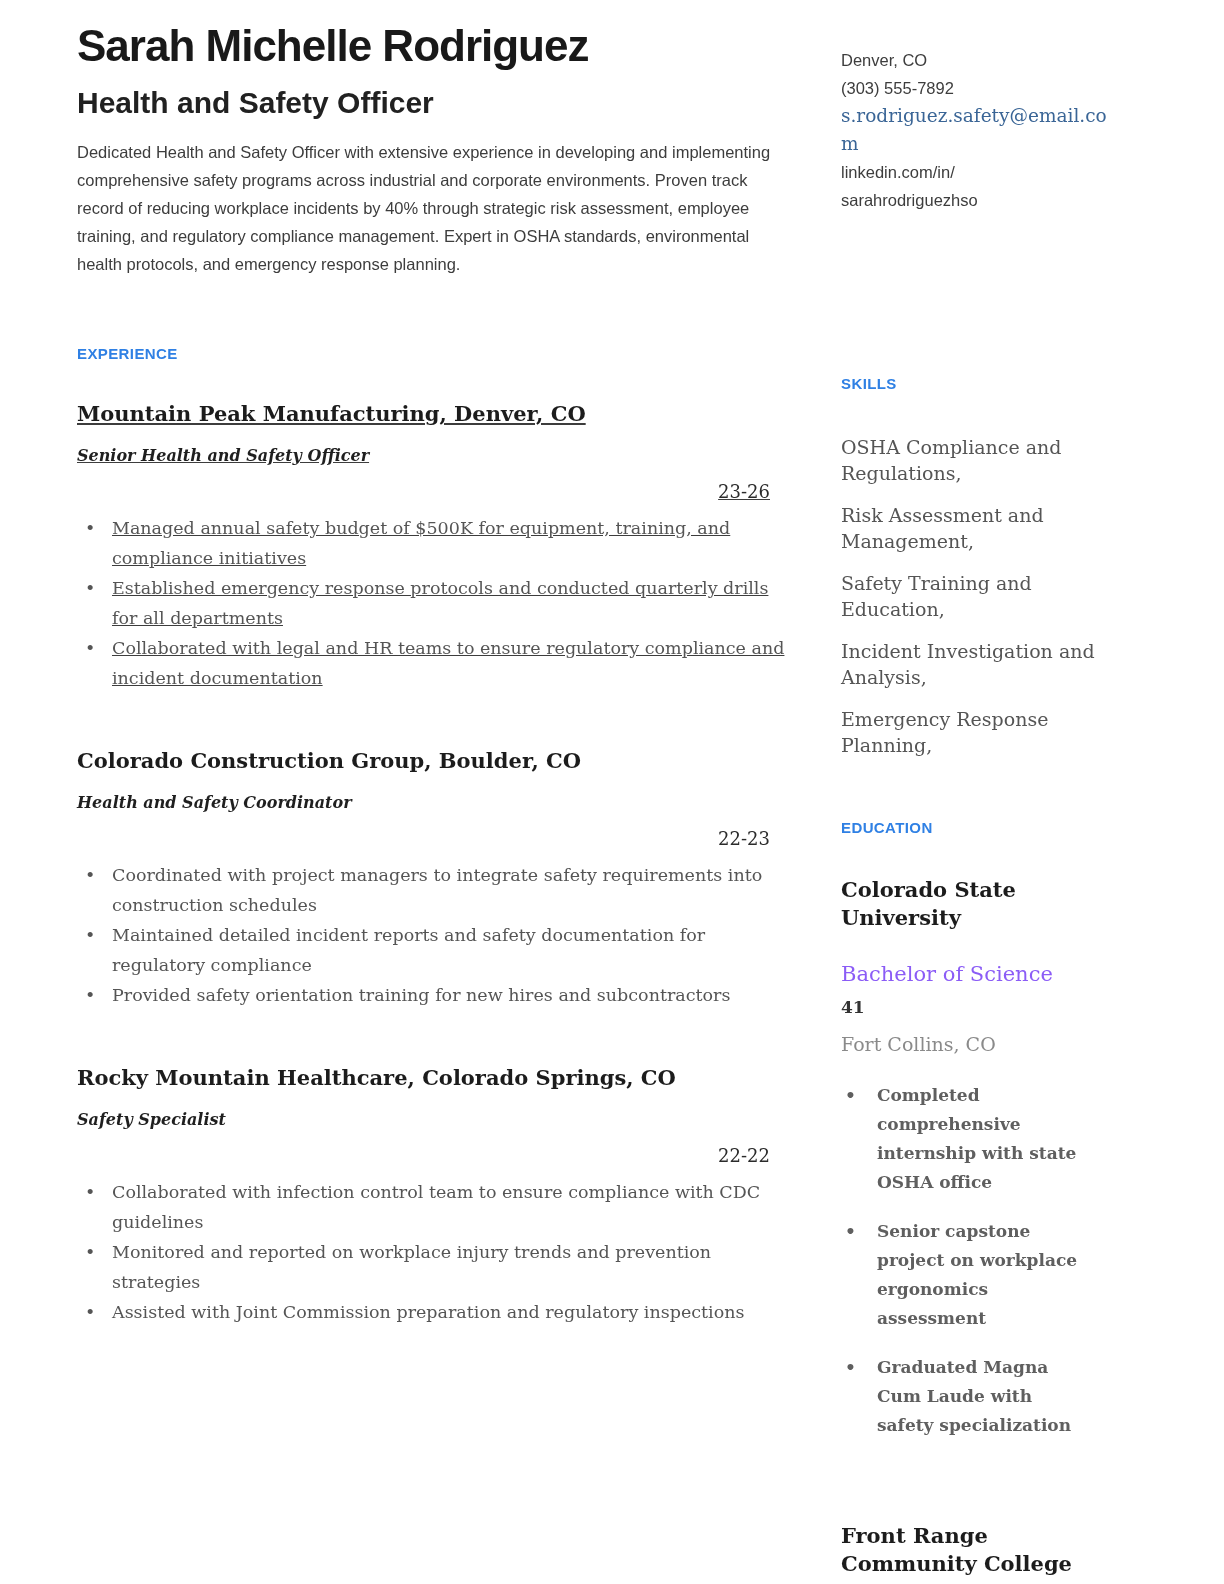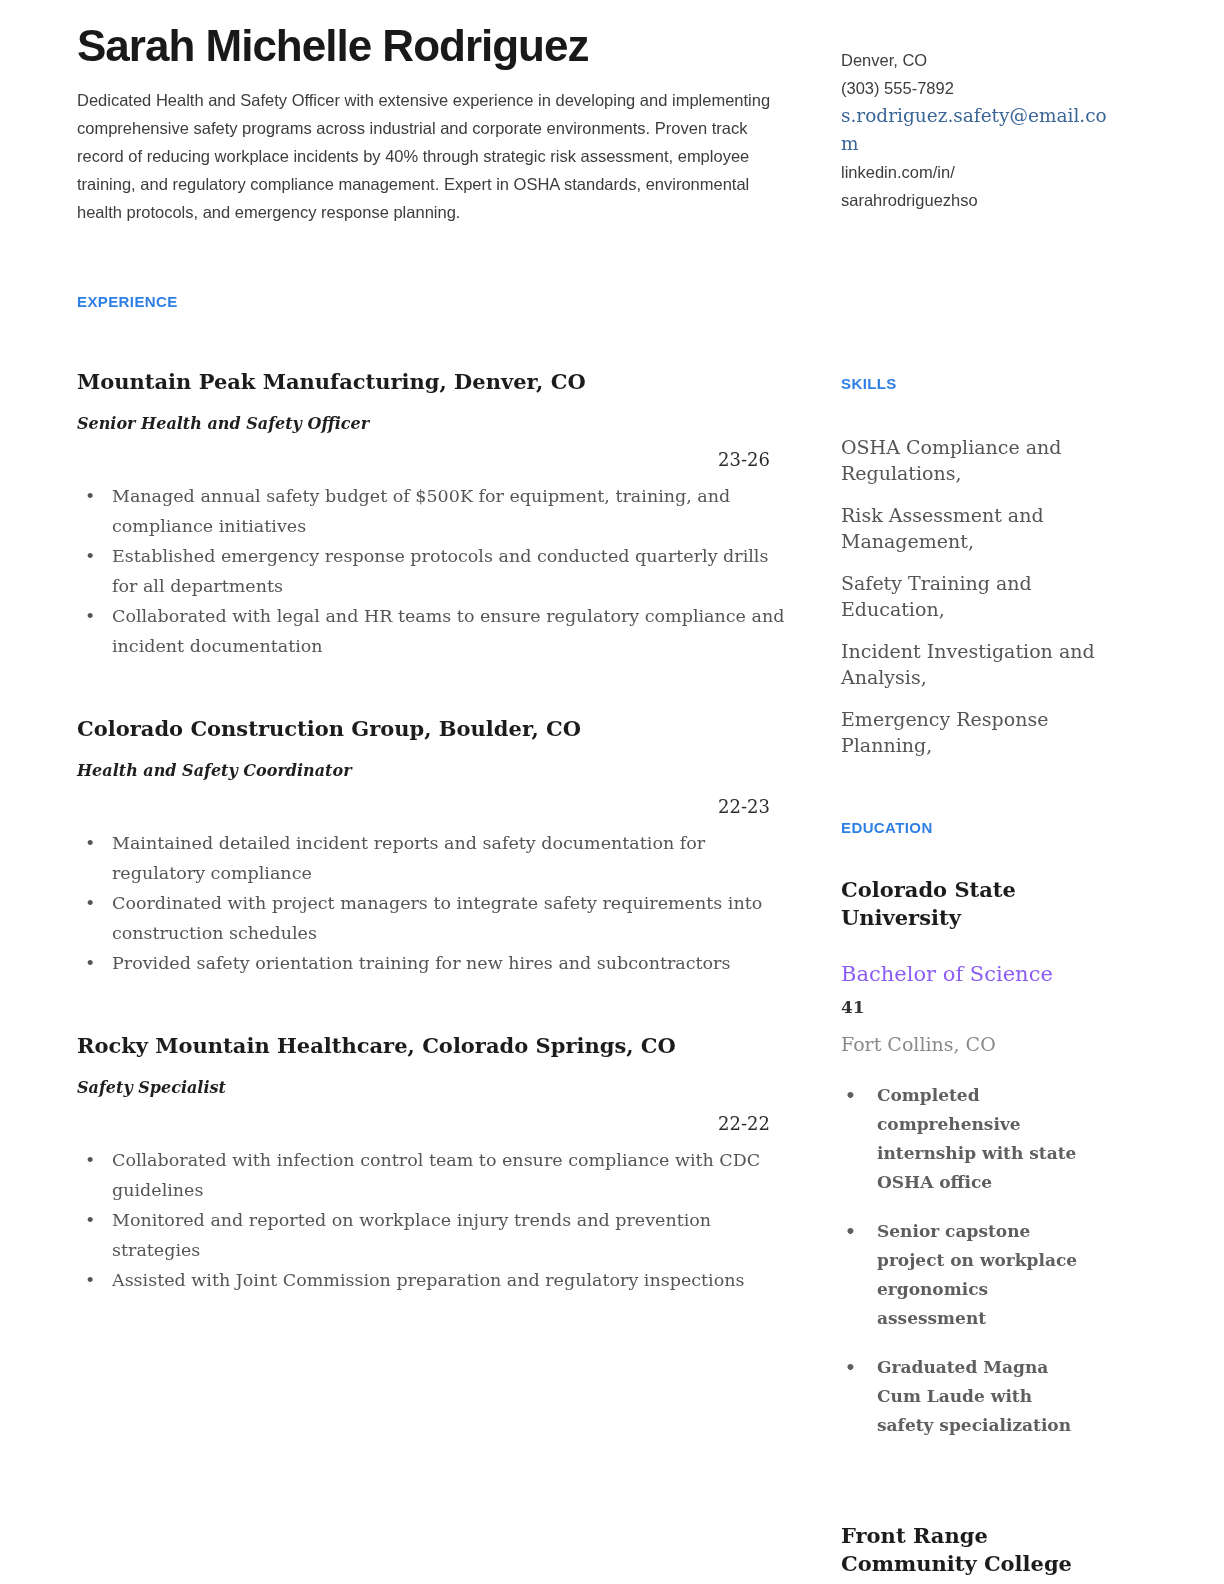--- a/index.html
+++ b/index.html
@@ -47,21 +47,21 @@
     font-size: 15px; line-height: 20px;
     font-weight: 700; letter-spacing: 0.4px;
     color: #2f80e4;
   }
   .heading-experience { margin-top: 66px; }
   .heading-skills { margin-top: 160px; }
   .heading-education { margin-top: 60px; }
 
   
   .job { margin-top: 54px; }
-  .job.first { margin-top: 56px; }
+  .job.first { margin-top: 36px; text-decoration: underline; }
   .company {
     font-family: "DejaVu Serif", serif;
     font-size: 21px; line-height: 28px;
     font-weight: 700; color: #1c1c1c;
   }
   .role {
     margin-top: 14px;
     font-family: "DejaVu Serif", serif;
     font-style: italic; font-weight: 600;
     font-size: 16px; line-height: 27px;
@@ -141,42 +141,43 @@
   }
   .school-2 { margin-top: 82px; }
 </style>
 </head>
 <body>
 
 <div class="page">
 
   <div class="main-col">
     <div class="name">Sarah Michelle Rodriguez</div>
+    <div class="job-title">Health and Safety Officer</div>
     <p class="summary">Dedicated Health and Safety Officer with extensive experience in developing and implementing comprehensive safety programs across industrial and corporate environments. Proven track record of reducing workplace incidents by 40% through strategic risk assessment, employee training, and regulatory compliance management. Expert in OSHA standards, environmental health protocols, and emergency response planning.</p>
 
     <div class="section-heading heading-experience">EXPERIENCE</div>
 
     <div class="job first">
       <div class="company">Mountain Peak Manufacturing, Denver, CO</div>
       <div class="role">Senior Health and Safety Officer</div>
       <div class="dates">23-26</div>
       <ul class="job-bullets">
         <li>Managed annual safety budget of $500K for equipment, training, and compliance initiatives</li>
         <li>Established emergency response protocols and conducted quarterly drills for all departments</li>
         <li>Collaborated with legal and HR teams to ensure regulatory compliance and incident documentation</li>
       </ul>
     </div>
 
     <div class="job">
       <div class="company">Colorado Construction Group, Boulder, CO</div>
       <div class="role">Health and Safety Coordinator</div>
       <div class="dates">22-23</div>
       <ul class="job-bullets">
+        <li>Coordinated with project managers to integrate safety requirements into construction schedules</li>
         <li>Maintained detailed incident reports and safety documentation for regulatory compliance</li>
-        <li>Coordinated with project managers to integrate safety requirements into construction schedules</li>
         <li>Provided safety orientation training for new hires and subcontractors</li>
       </ul>
     </div>
 
     <div class="job">
       <div class="company">Rocky Mountain Healthcare, Colorado Springs, CO</div>
       <div class="role">Safety Specialist</div>
       <div class="dates">22-22</div>
       <ul class="job-bullets">
         <li>Collaborated with infection control team to ensure compliance with CDC guidelines</li>

